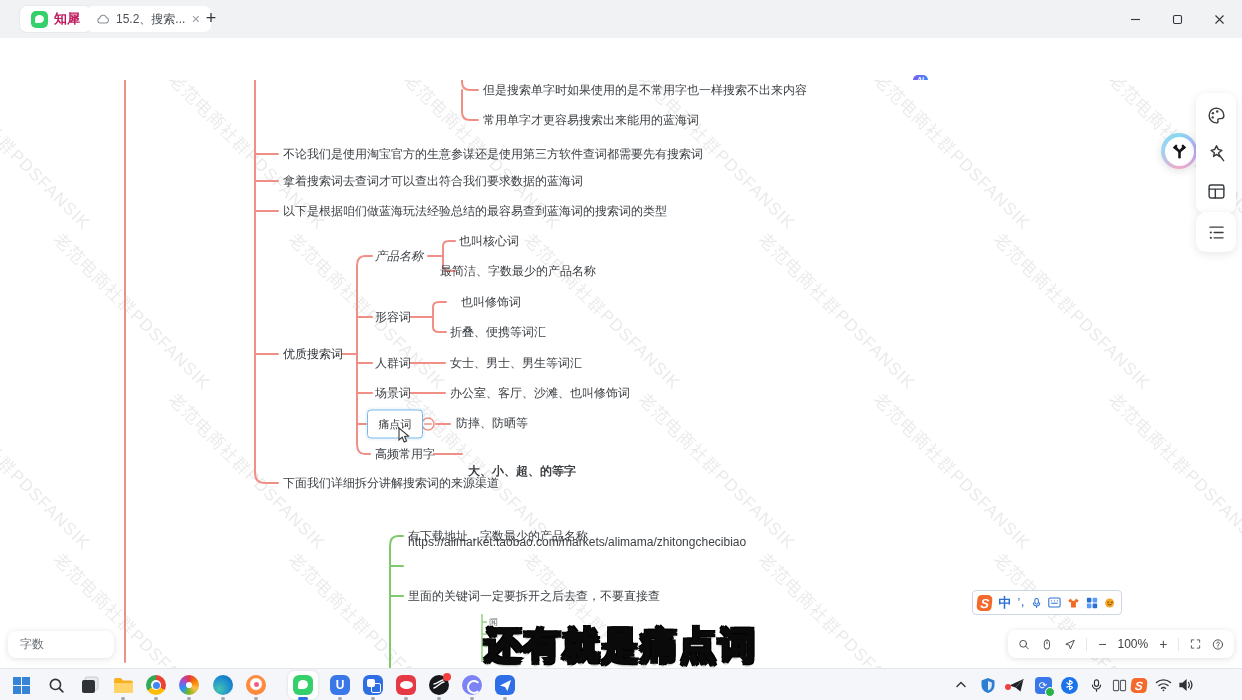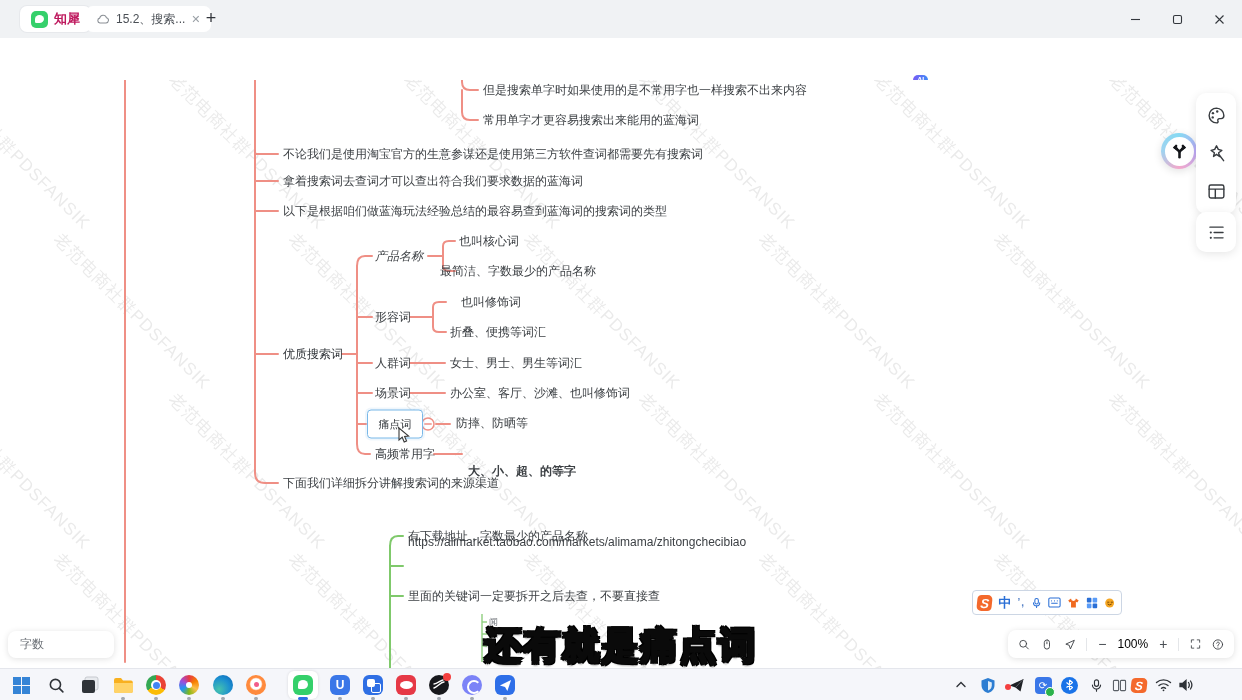--- a/index.html
+++ b/index.html
@@ -69,21 +69,21 @@
               background:conic-gradient(#86d9f2,#b9a8f4,#f3a8ca,#9fd3f0,#86d9f2);
               display:flex;align-items:center;justify-content:center;box-shadow:0 2px 8px rgba(0,0,0,.12)}
   .logo-inner{width:29px;height:29px;border-radius:50%;background:#fff;display:flex;align-items:center;justify-content:center}
 
   
   .wordcount{position:absolute;left:8px;top:631px;width:94px;height:27px;background:#fff;border-radius:8px;z-index:25;
              box-shadow:0 1px 6px rgba(0,0,0,.12);display:flex;align-items:center;padding-left:12px;font-size:12px;color:#6a6f75}
   .zoombar{position:absolute;left:1008px;top:630px;width:226px;height:28px;background:#fff;border-radius:8px;z-index:25;
            box-shadow:0 1px 6px rgba(0,0,0,.12);display:flex;align-items:center;gap:11px;padding:0 10px;box-sizing:border-box}
   .zoombar .zdiv{width:1px;height:13px;background:#e4e6e9}
-  .ztext{font-size:12px;color:#000000}
+  .ztext{font-size:12px;color:#404040}
   .zglyph{font-size:14px;color:#4a4f55;line-height:1}
 
   
   .ime{position:absolute;left:972px;top:590px;width:150px;height:25px;background:#fff;border:1px solid #ccd6e4;
        border-radius:4px;display:flex;align-items:center;gap:6px;padding:0 4px;box-sizing:border-box;z-index:26}
   .sogou-s{width:18px;height:16px;background:#f4692c;border-radius:4px 5px 4px 5px;color:#fff;font-weight:bold;
            font-style:italic;font-size:13px;display:flex;align-items:center;justify-content:center;transform:skewX(-6deg)}
   .ime-zh{color:#2a6fd6;font-weight:bold;font-size:13px}
   .ime-apos{color:#5a85c8;font-size:10px;font-weight:bold;letter-spacing:1px}
 

